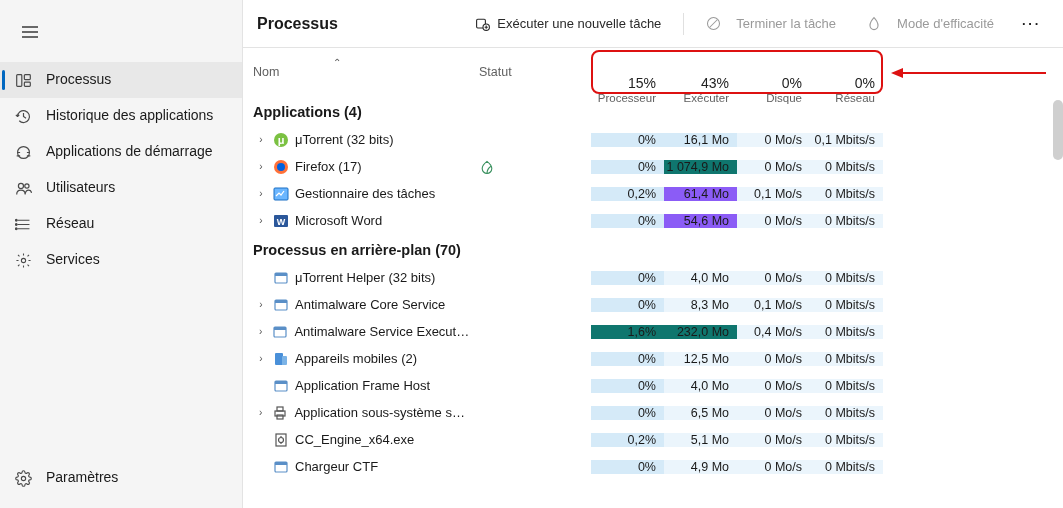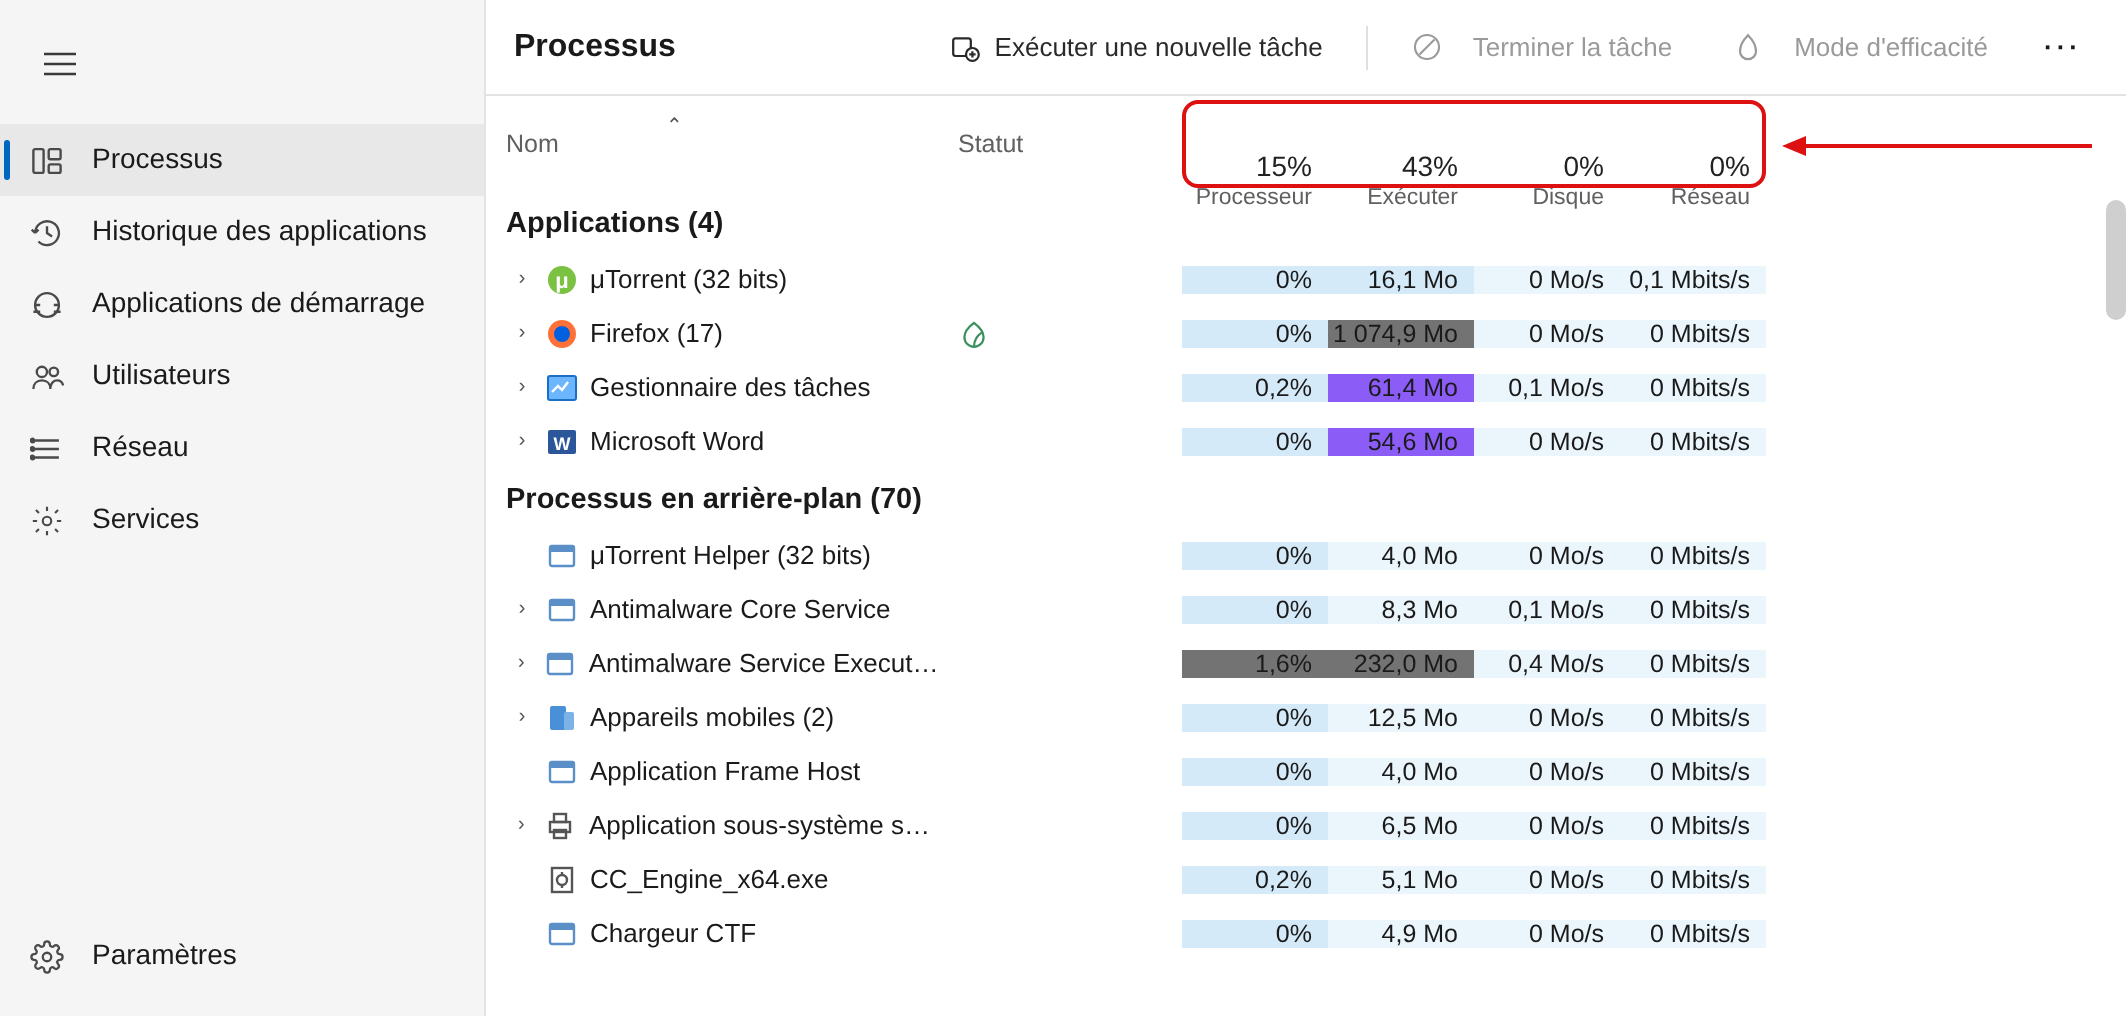--- a/index.html
+++ b/index.html
@@ -193,21 +193,21 @@
 }
 .cell-metric {
   width: 73px;
   text-align: right;
   padding-right: 8px;
   font-size: 12.5px;
 }
 .heatA { background: #ebf5fc; }
 .heatB { background: #d5eaf8; }
 .heatC { background: #8b5cf6; }
-.heatD { background: #737373; }
+.heatD { background: #0f766e; }
 .scrollbar {
   position: absolute;
   right: 0; top: 100px; width: 10px; height: 60px;
   background: #cfcfcf;
   border-radius: 5px;
 }
 svg { display: block; }
 </style>
 </head>
 <body>

